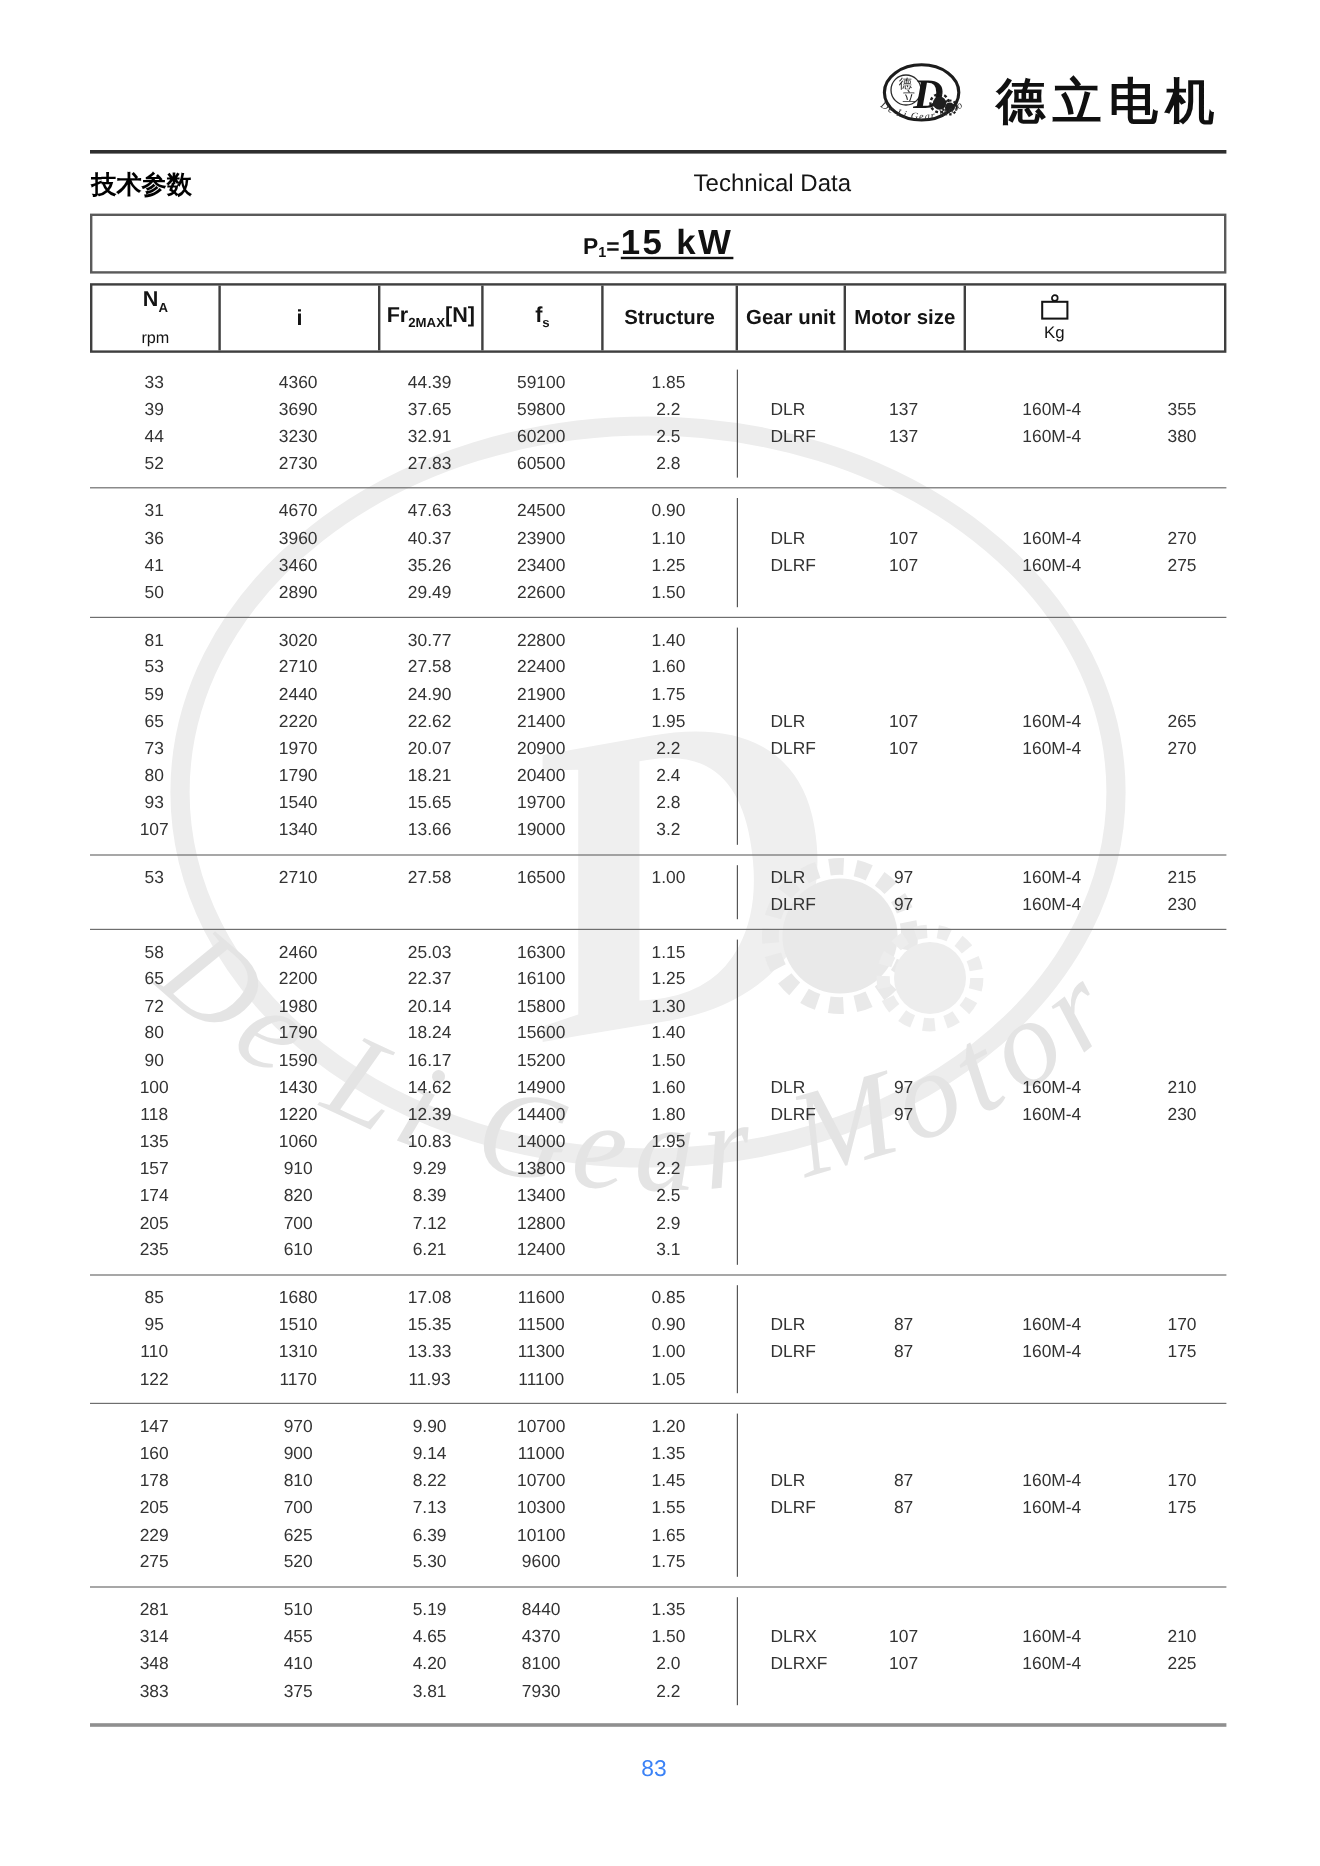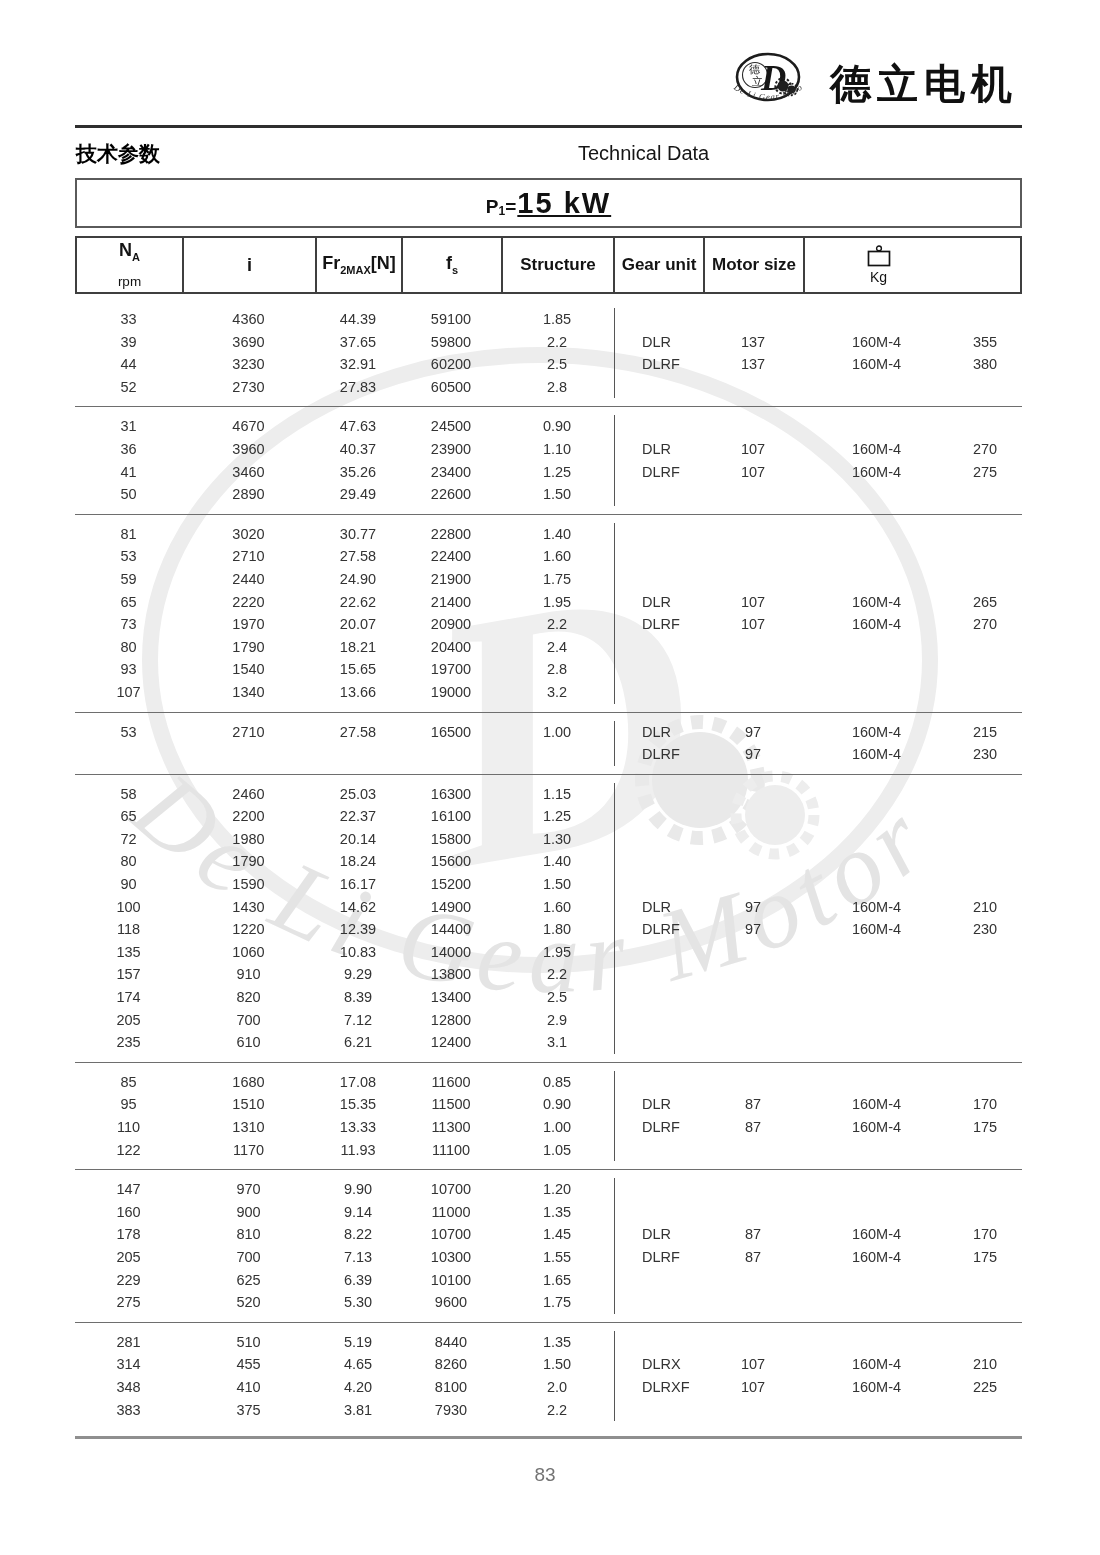--- a/index.html
+++ b/index.html
@@ -58,21 +58,21 @@
   .block{display:flex;padding:8px 0;border-bottom:1.6px solid #6e6e6e;}
   .block:last-child{border-bottom:none;}
   .bleft{width:540px;box-sizing:border-box;border-right:1.6px solid #565656;}
   .row{display:grid;grid-template-columns:107px 133px 86px 100px 112px;height:22.6px;align-items:center;}
   .bright{width:405px;display:flex;flex-direction:column;justify-content:center;}
   .rrow{display:grid;grid-template-columns:88px 100px 147px 70px;height:22.6px;align-items:center;}
   .cell{font-size:14.5px;color:#333;text-align:center;line-height:22.6px;white-space:nowrap;}
   .cell-structure{text-align:left;padding-left:27px;}
 
   .rule-bottom{top:1436px;left:75px;width:947px;height:3px;background:#8f8f8f;}
-  .page-number{top:1464px;left:0;width:1090px;text-align:center;font-size:19px;color:#737373;}
+  .page-number{top:1464px;left:0;width:1090px;text-align:center;font-size:19px;color:#3b82f6;}
 </style>
 </head>
 <body>
 
 <svg class="watermark" width="1100" height="1555" viewBox="0 0 1100 1555" aria-hidden="true">
   <ellipse cx="540" cy="660" rx="390" ry="305" fill="none" stroke="#ededed" stroke-width="16"></ellipse>
   <text x="420" y="850" font-family="'Liberation Serif', serif" font-style="italic" font-weight="bold" font-size="360" fill="#efefef" transform="rotate(-10 540 660)">D</text>
   <g>
     <circle cx="700" cy="780" r="48" fill="#e9e9e9"></circle>
     <circle cx="700" cy="780" r="58" fill="none" stroke="#e9e9e9" stroke-width="14" stroke-dasharray="12 10"></circle>
@@ -621,21 +621,21 @@
             <span class="cell cell-m2">510</span>
             <span class="cell cell-i">5.19</span>
             <span class="cell cell-fr">8440</span>
             <span class="cell cell-fs">1.35</span>
           </div>
 
           <div class="row">
             <span class="cell cell-na">314</span>
             <span class="cell cell-m2">455</span>
             <span class="cell cell-i">4.65</span>
-            <span class="cell cell-fr">8260</span>
+            <span class="cell cell-fr">4370</span>
             <span class="cell cell-fs">1.50</span>
           </div>
 
           <div class="row">
             <span class="cell cell-na">348</span>
             <span class="cell cell-m2">410</span>
             <span class="cell cell-i">4.20</span>
             <span class="cell cell-fr">8100</span>
             <span class="cell cell-fs">2.0</span>
           </div>

